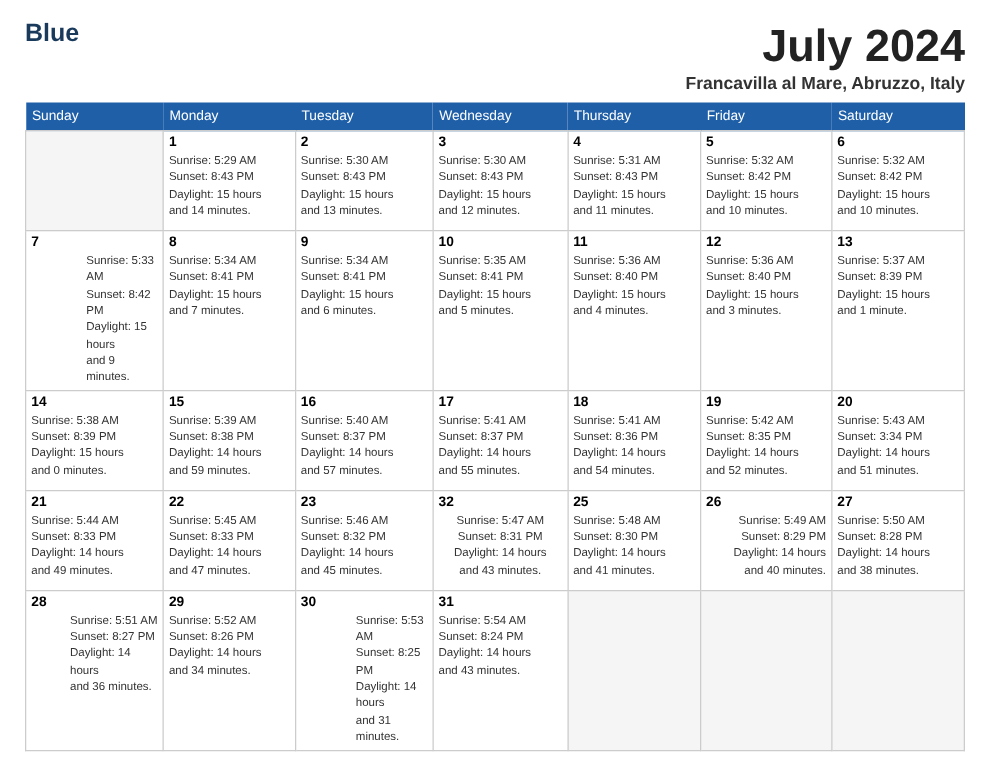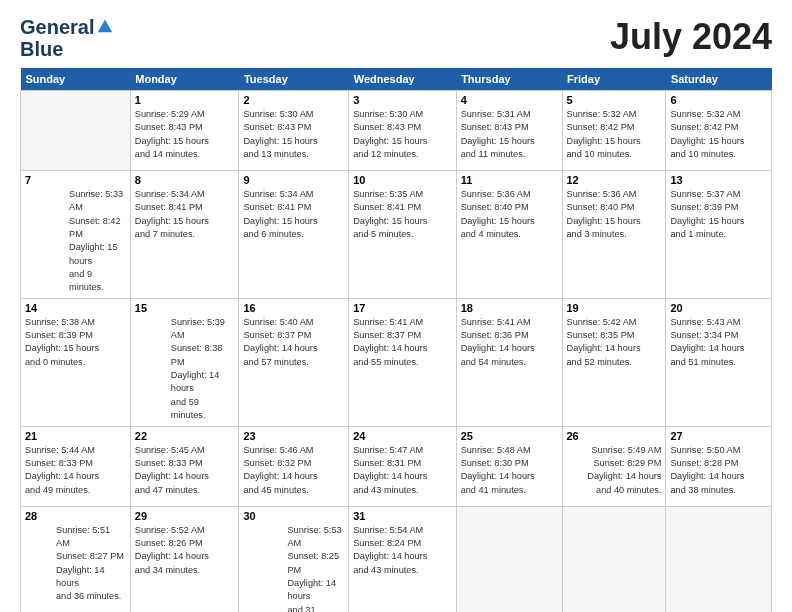--- a/index.html
+++ b/index.html
@@ -54,21 +54,21 @@
       width: 100%;
       border-collapse: collapse;
       font-size: 10px;
     }
     thead tr th {
       background-color: #1e5fa8;
       color: #fff;
       text-align: left;
       padding: 5px 5px;
       font-size: 11px;
-      font-weight: bold;
+      font-weight: normal;
     }
     tbody tr td {
       border: 1px solid #ccc;
       vertical-align: top;
       padding: 3px 4px;
       height: 80px;
       width: 113px;
     }
     tbody tr td.empty {
       background: #f5f5f5;
@@ -84,32 +84,26 @@
       line-height: 1.45;
     }
   </style>
 </head>
 <body>
 
 <div class="page">
   <div class="header">
     <div class="logo">
       <div>
-        <div style="display:flex;align-items:center;">
-          <span class="logo-text">
-            <span>General</span><svg class="logo-icon" viewBox="0 0 20 20" fill="none" xmlns="http://www.w3.org/2000/svg">
-                <polygon points="2,18 10,4 18,18" fill="#2e7fcc"></polygon>
-              </svg>
-          </span>
-        </div>
         <div class="logo-text blue">Blue</div>
       </div>
     </div>
     <div class="title-block">
       <div class="month-title">July 2024</div>
+      <div class="location">Francavilla al Mare, Abruzzo, Italy</div>
     </div>
   </div>
 
   <table>
     <thead>
       <tr>
       <th>Sunday</th>
           <th>Monday</th>
           <th>Tuesday</th>
           <th>Wednesday</th>
@@ -218,21 +212,21 @@
         <tr>
           <td>
             <div class="day-num">14</div>
             <div class="day-info" style="white-space: pre-line;">Sunrise: 5:38 AM
 Sunset: 8:39 PM
 Daylight: 15 hours
 and 0 minutes.</div>
           </td>
           <td>
             <div class="day-num">15</div>
-            <div class="day-info" style="white-space: pre-line; margin-left: 36px;">Sunrise: 5:39 AM
+            <div class="day-info" style="white-space: pre-line;">Sunrise: 5:39 AM
 Sunset: 8:38 PM
 Daylight: 14 hours
 and 59 minutes.</div>
           </td>
           <td>
             <div class="day-num">16</div>
             <div class="day-info" style="white-space: pre-line;">Sunrise: 5:40 AM
 Sunset: 8:37 PM
 Daylight: 14 hours
 and 57 minutes.</div>
@@ -282,22 +276,22 @@
 and 47 minutes.</div>
           </td>
           <td>
             <div class="day-num">23</div>
             <div class="day-info" style="white-space: pre-line;">Sunrise: 5:46 AM
 Sunset: 8:32 PM
 Daylight: 14 hours
 and 45 minutes.</div>
           </td>
           <td>
-            <div class="day-num">24</div>
-            <div class="day-info" style="white-space: pre-line;">Sunrise: 5:47 AM
+            <div class="day-num">32</div>
+            <div class="day-info" style="white-space: pre-line; text-align: center;">Sunrise: 5:47 AM
 Sunset: 8:31 PM
 Daylight: 14 hours
 and 43 minutes.</div>
           </td>
           <td>
             <div class="day-num">25</div>
             <div class="day-info" style="white-space: pre-line;">Sunrise: 5:48 AM
 Sunset: 8:30 PM
 Daylight: 14 hours
 and 41 minutes.</div>

